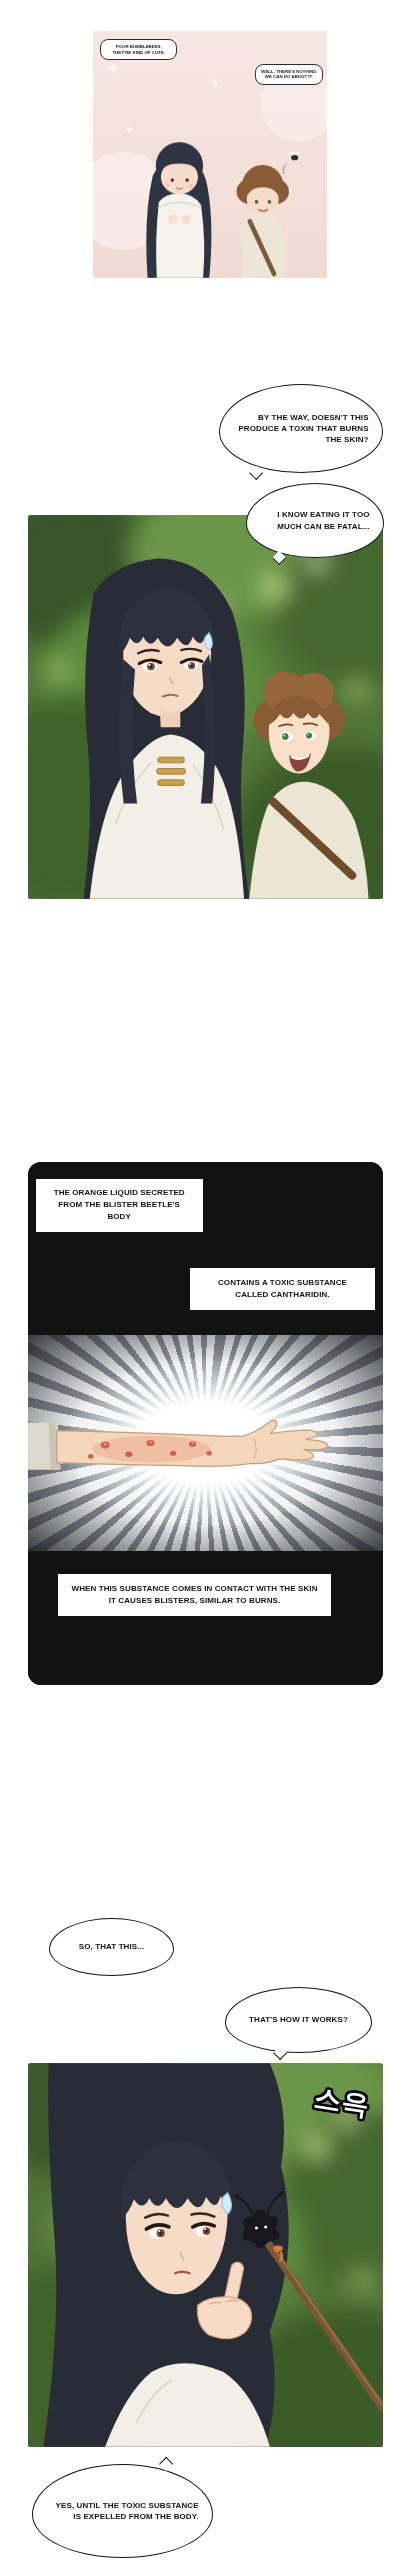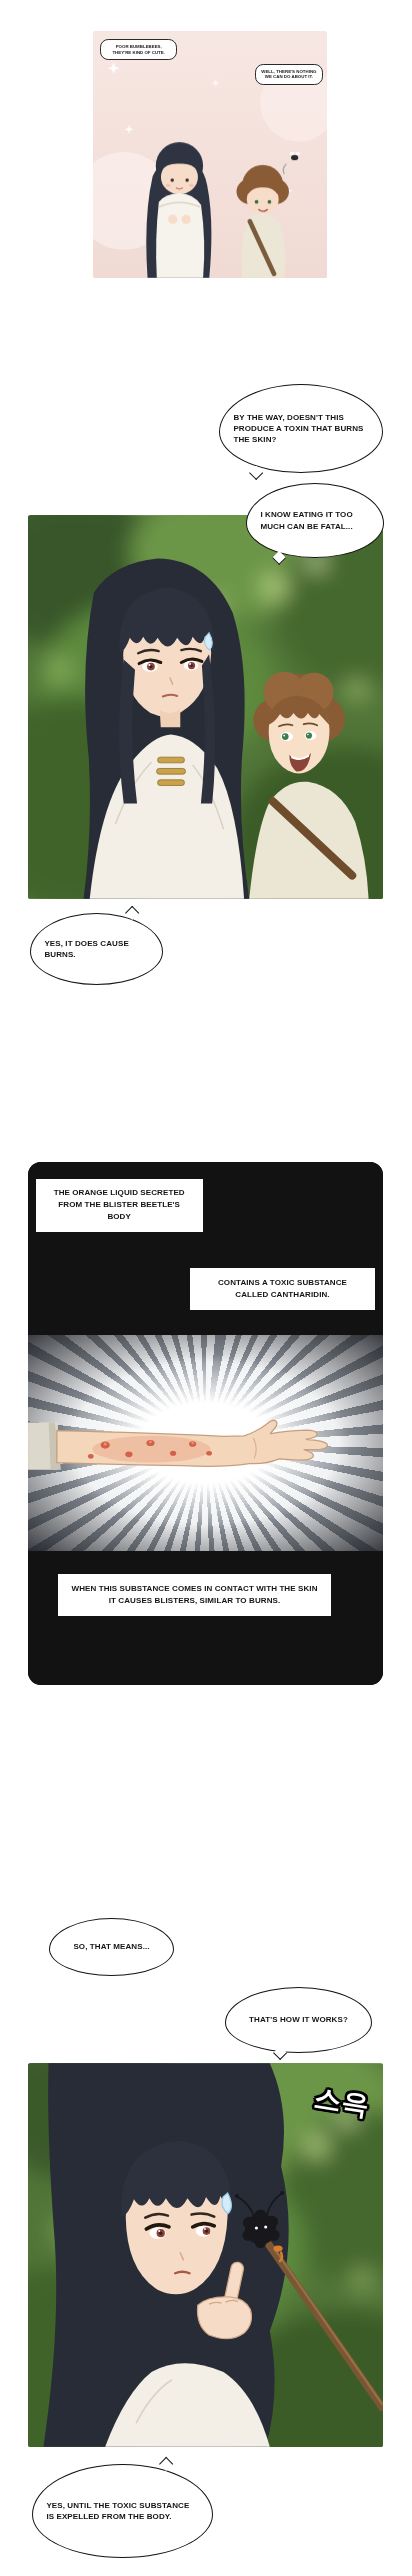--- a/index.html
+++ b/index.html
@@ -7,21 +7,21 @@
   .page {
     position:relative; width:412px; height:3872px; margin:0;
     background:#ffffff; color:#141414;
     font-family:"Liberation Sans","DejaVu Sans",sans-serif;
   }
   .panel { position:absolute; overflow:hidden; border-radius:2.6px; background:#dfe7d2; }
   .panel svg { display:block; width:100%; height:100%; }
 
   .bubble {
     position:absolute; background:#ffffff; border:1.5px solid #141414;
-    display:flex; align-items:center; justify-content:center; text-align:left;
+    display:flex; align-items:center; justify-content:center; text-align:right;
     font-weight:bold; padding:9.3px 13.4px; font-size:8px; line-height:1.38;
     letter-spacing:0.1px; z-index:5;
     border-radius:50% 50% 50% 50% / 54% 54% 46% 46%;
   }
   .tail { position:absolute; width:10.3px; height:10.3px; background:#ffffff; transform:rotate(45deg); }
   .tail.down { bottom:-6.2px; border-right:1.5px solid #141414; border-bottom:1.5px solid #141414; }
   .tail.up   { top:-6.2px;    border-left:1.5px solid #141414;  border-top:1.5px solid #141414; }
 
   .caption {
     position:absolute; background:#ffffff; color:#141414; font-weight:bold;
@@ -196,24 +196,20 @@
         <circle cx="546" cy="428" r="6" fill="#3f7d4a"></circle>
         <circle cx="544" cy="426" r="1.6" fill="#ffffff"></circle>
         <path d="M508 466 Q528 486 550 462 Q544 500 522 498 Q508 488 508 466 Z" fill="#8a4438"></path>
         <path d="M511 467 Q528 478 547 464 L546 469 Q529 480 512 472 Z" fill="#ffffff"></path>
         <path d="M430 745 Q444 608 470 556 Q502 514 544 518 Q606 528 636 596 Q658 664 662 745 Z" fill="#ebe5d4"></path>
         <path d="M476 556 L630 700" stroke="#6f4d2c" stroke-width="16" stroke-linecap="round"></path>
       </g>
     </svg>
   </section>
 
-  <div class="bubble" style="left:30px; top:913px; width:133px; height:72px;">
-    <span class="tail up" style="right:25px;"></span>
-    <span>YES, IT DOES CAUSE BURNS.</span>
-  </div>
 
   <section class="info-stack" style="left:28px; top:1162px; width:355px; height:523px;">
     <div class="info-black" style="top:0; height:173px;"></div>
     <div class="burst" style="top:173px; height:216px;">
       <svg viewBox="0 0 690 420">
         <rect x="0" y="170" width="58" height="92" fill="#dcd8cb"></rect>
         <path d="M52 170 L64 262 L44 262 L40 170 Z" fill="#c9c4b4"></path>
         <path d="M56 186 Q240 190 380 197 L420 196 Q446 188 468 170 Q478 162 483 169 Q487 176 472 190 L472 192 Q500 186 540 185 Q560 185 562 192 Q564 199 540 203 L560 205 Q584 208 582 216 Q580 223 556 223 L536 223 Q558 229 554 237 Q549 245 518 243 L488 241 Q462 252 430 250 Q380 258 300 254 Q170 252 56 248 Z" fill="#f4d6bb" stroke="#c69e7f" stroke-width="2.5"></path>
         <path d="M438 200 Q448 220 440 240" stroke="#d8ab8c" stroke-width="2" fill="none"></path>
         <ellipse cx="240" cy="222" rx="115" ry="26" fill="#e08a6d" opacity="0.3"></ellipse>
@@ -240,21 +236,21 @@
     </div>
     <div class="caption" style="left:162px; top:106px; width:185px;">
       <span>CONTAINS A TOXIC SUBSTANCE CALLED CANTHARIDIN.</span>
     </div>
     <div class="caption" style="left:30px; top:412px; width:273px;">
       <span>WHEN THIS SUBSTANCE COMES IN CONTACT WITH THE SKIN IT CAUSES BLISTERS, SIMILAR TO BURNS.</span>
     </div>
   </section>
 
   <div class="bubble" style="left:49px; top:1918px; width:125px; height:58px;">
-    <span>SO, THAT MEANS...</span>
+    <span>SO, THAT THIS...</span>
   </div>
 
   <div class="bubble" style="left:225px; top:1987px; width:147px; height:66px;">
     <span class="tail down" style="left:49px;"></span>
     <span>THAT'S HOW IT WORKS?</span>
   </div>
 
   <section class="panel" style="left:28px; top:2063px; width:355px; height:384px;">
     <svg viewBox="0 0 690 745">
       <defs>

